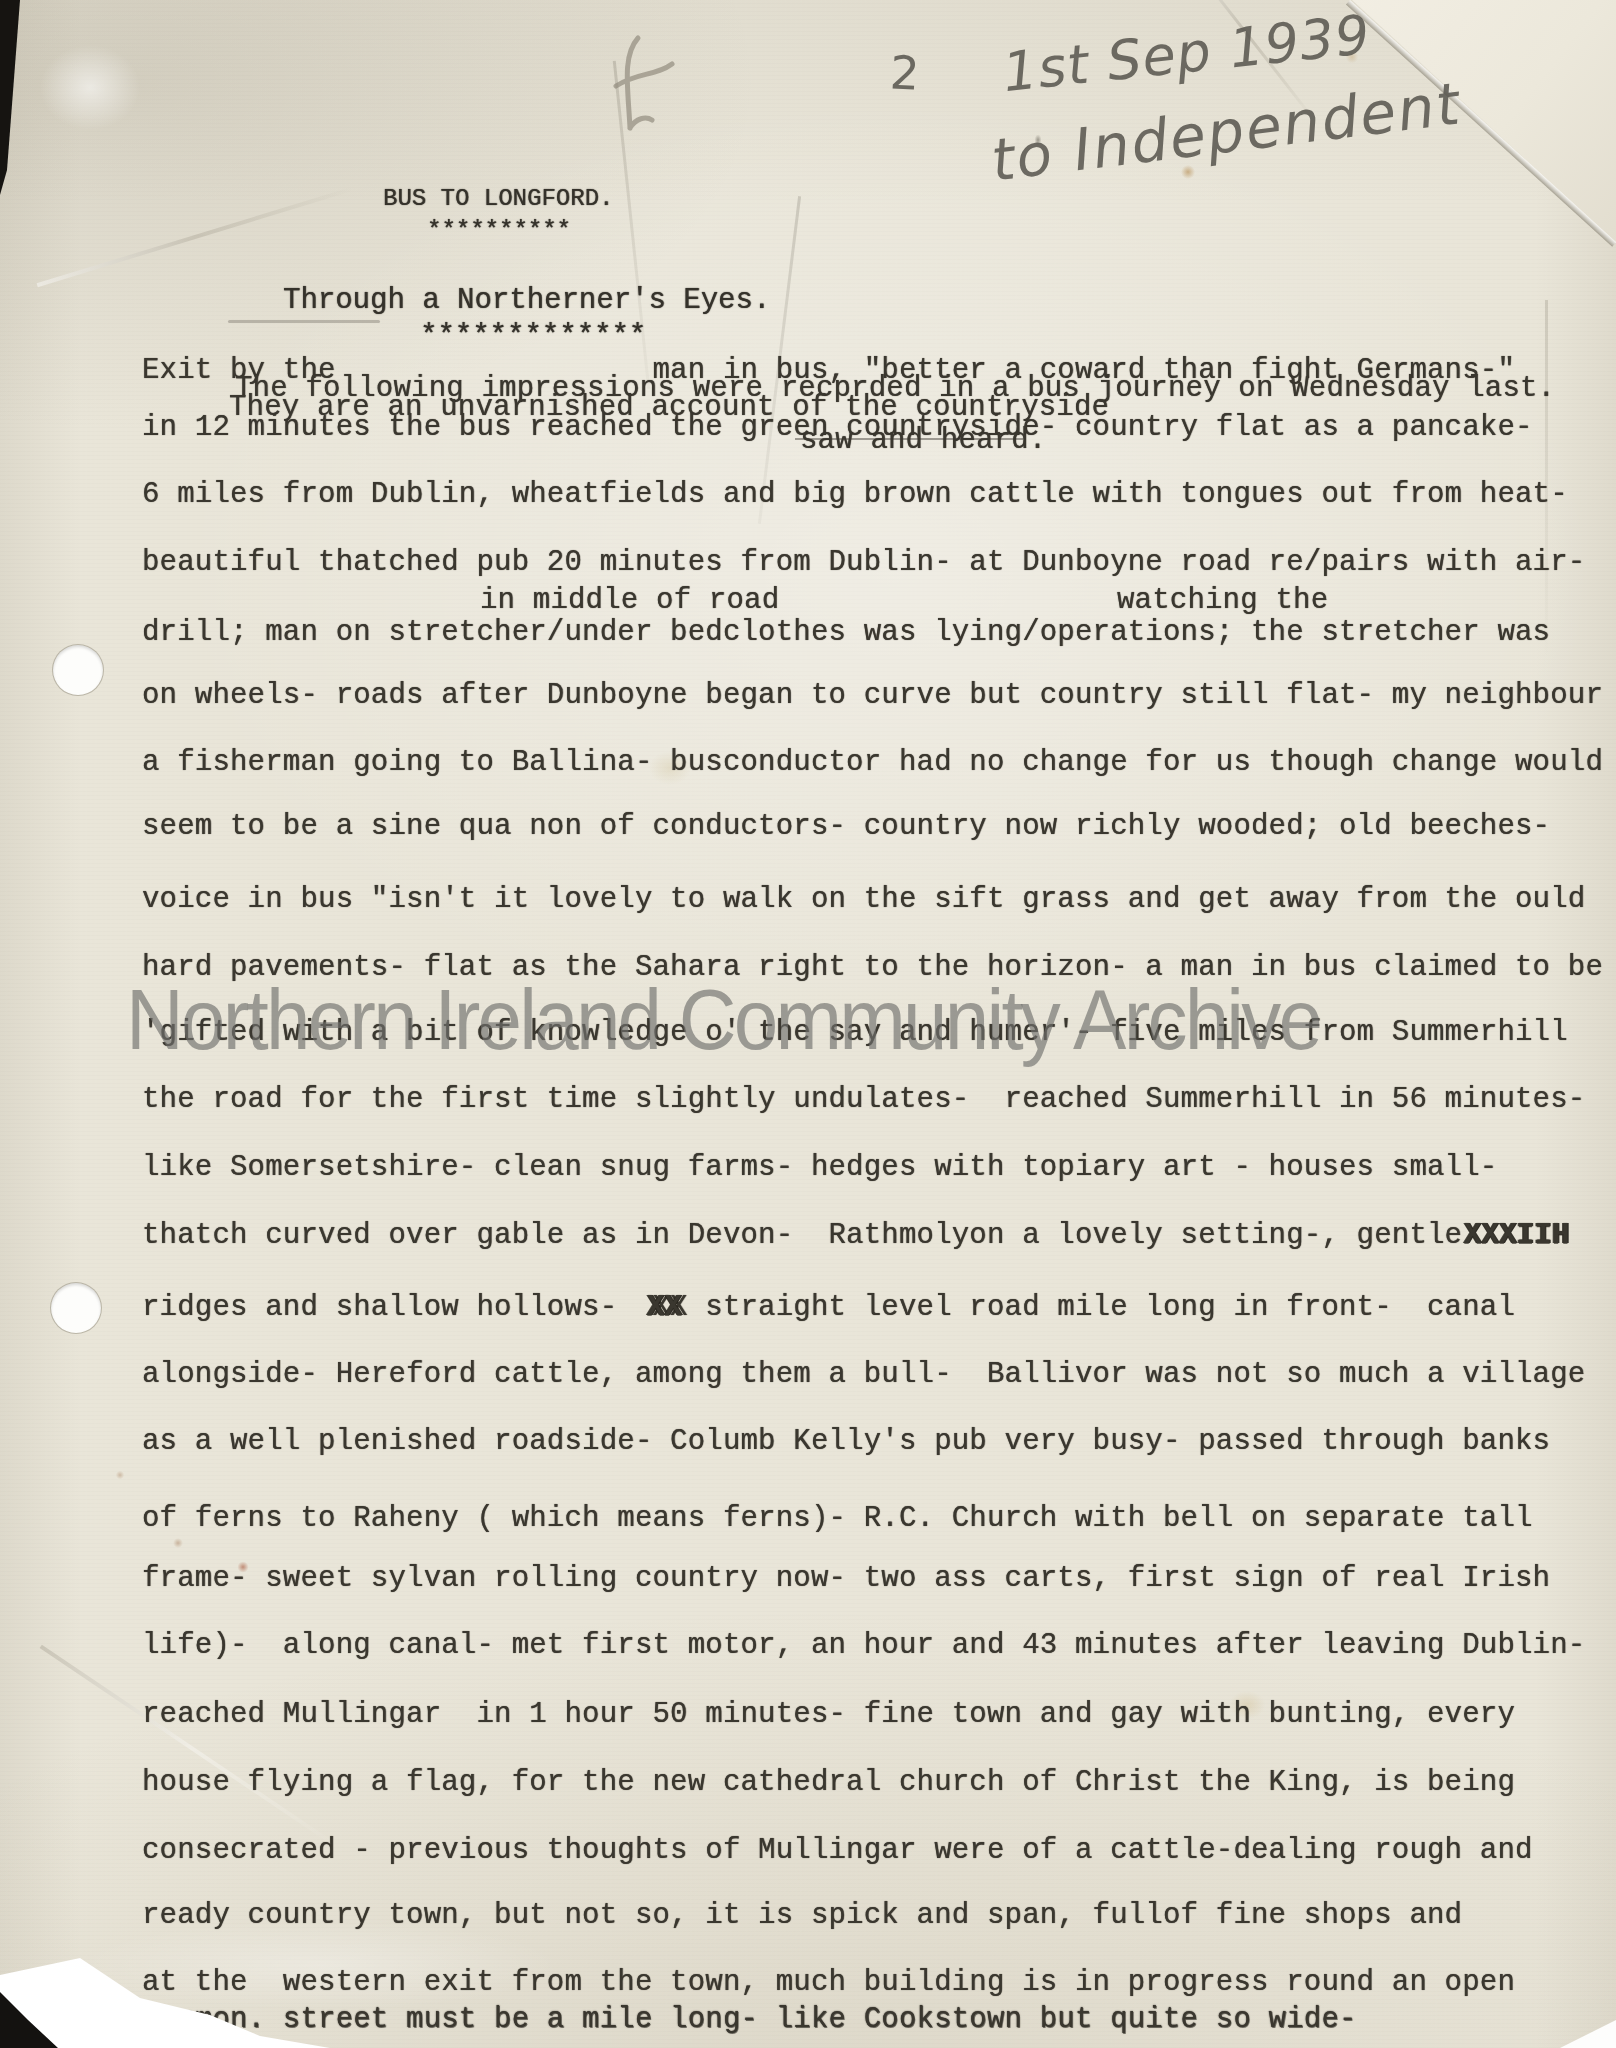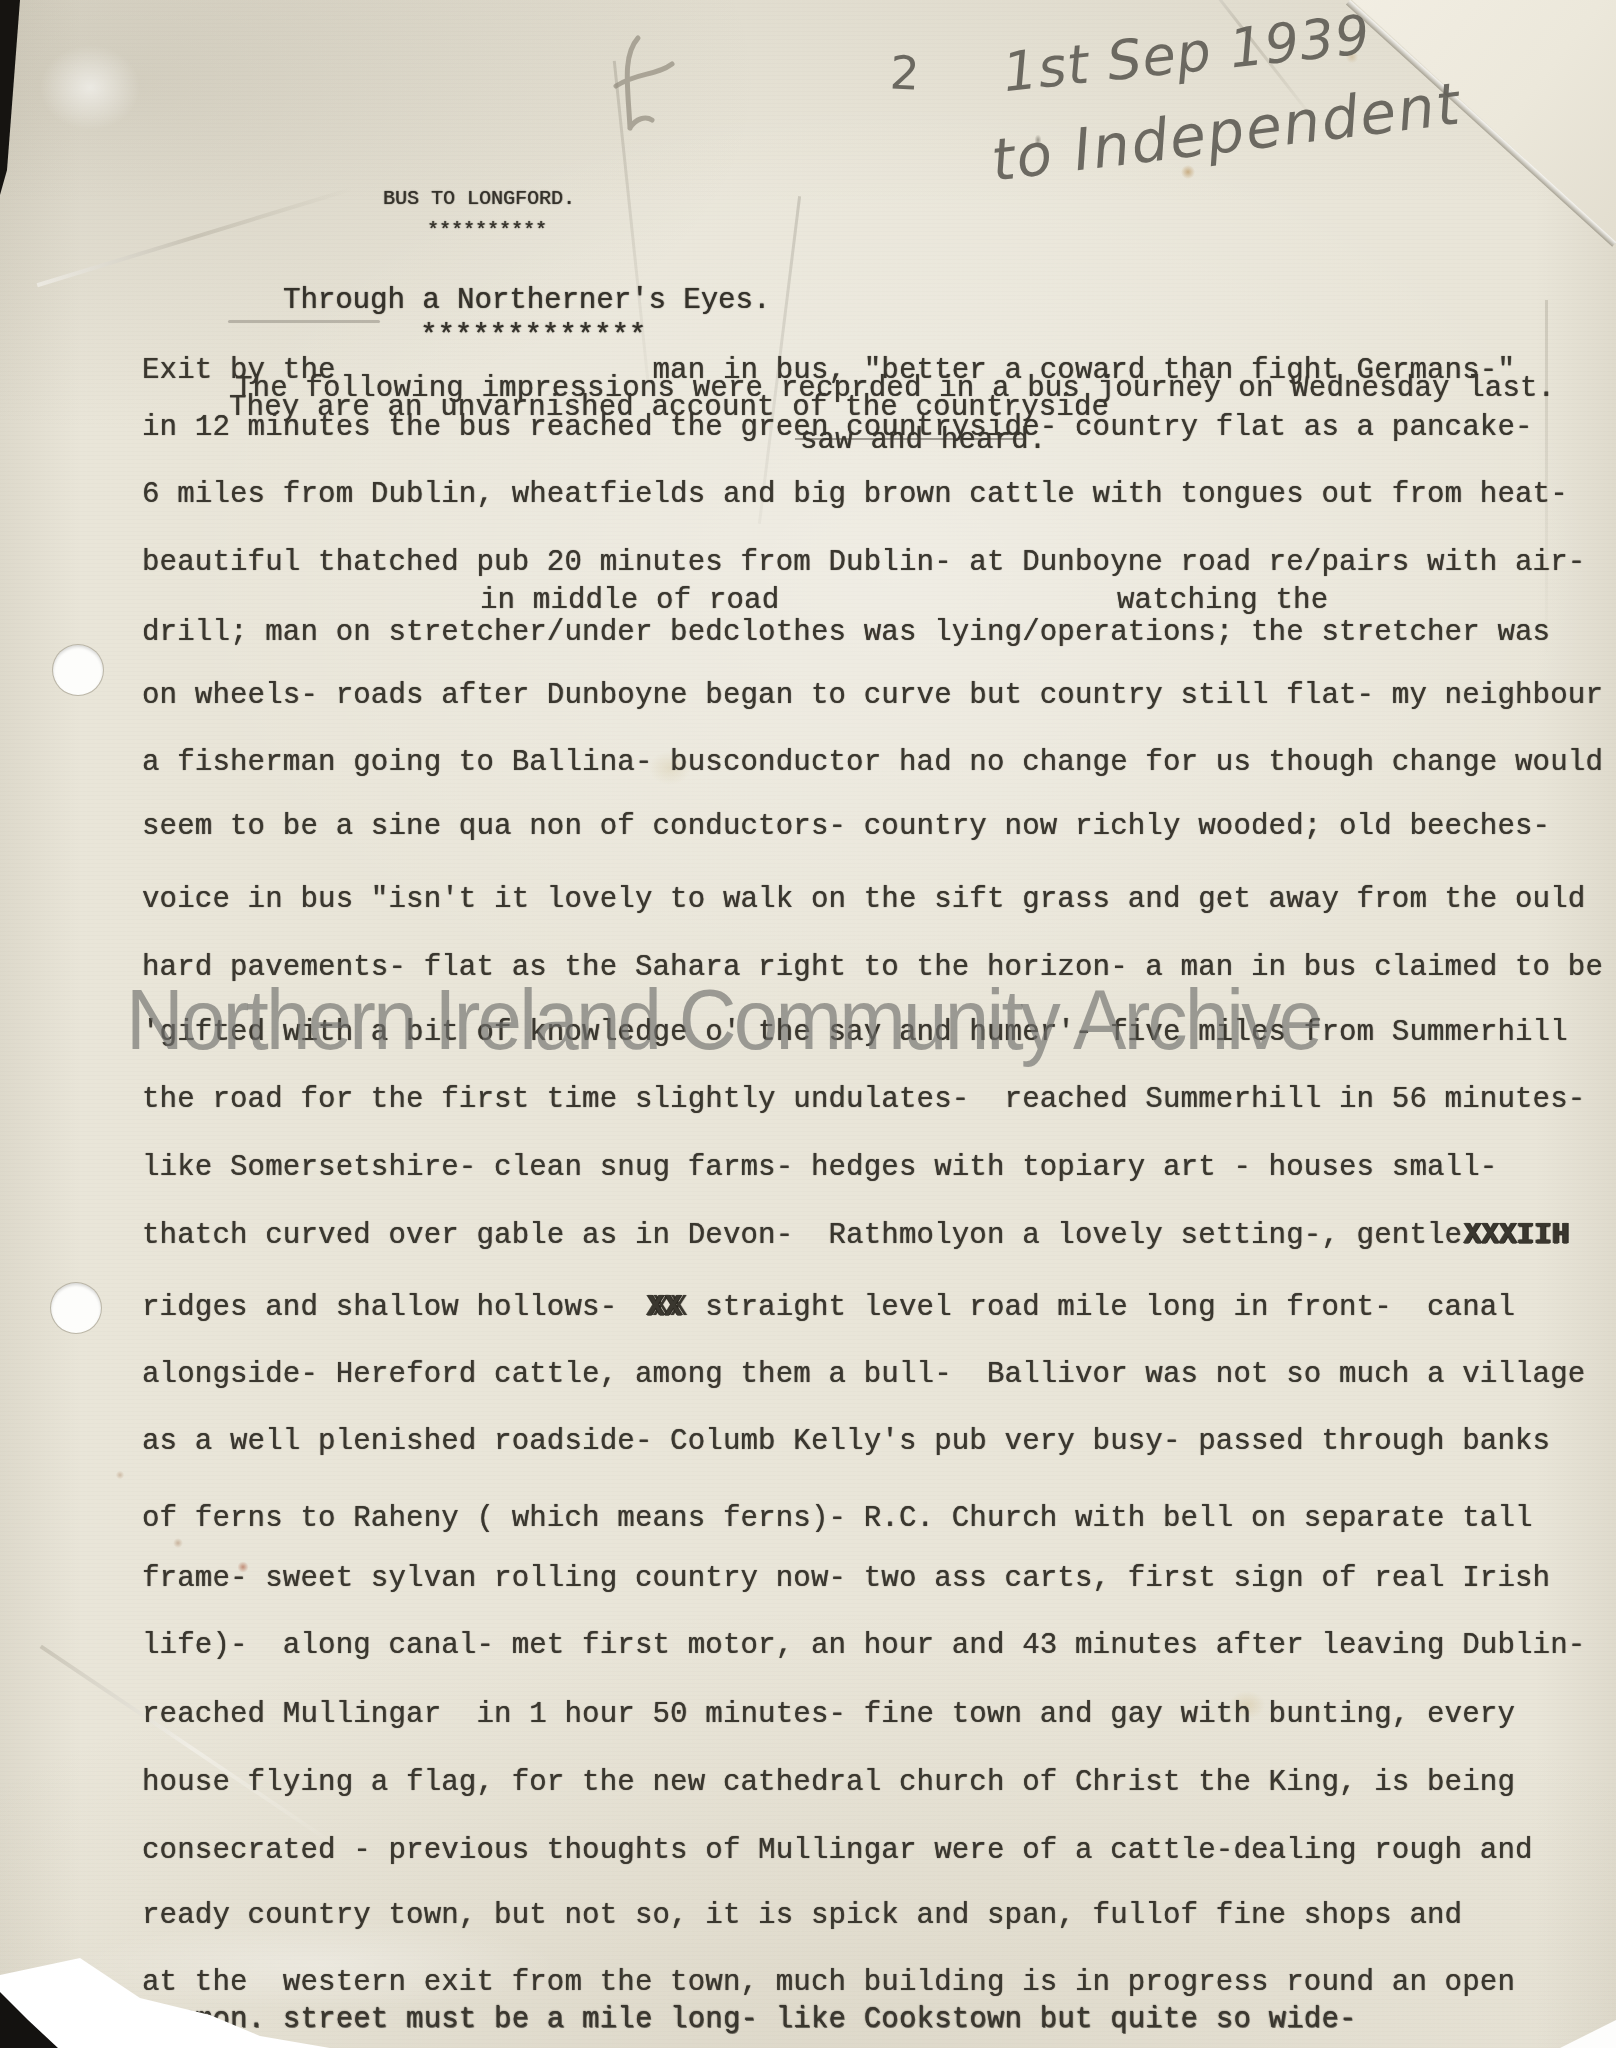--- a/index.html
+++ b/index.html
@@ -36,21 +36,21 @@
   .c5{left:1545px;top:300px;width:3px;height:360px;
       background:linear-gradient(180deg,rgba(100,92,75,.20),transparent);}
   .c6{left:1130px;top:30px;width:230px;height:3px;transform:rotate(52deg);
       background:linear-gradient(90deg,rgba(255,255,255,.5),rgba(100,92,75,.22),transparent);}
   
   .typed-line{position:absolute;white-space:pre;font-size:29px;line-height:30px;color:#3a372f;
     text-shadow:0 0 1px rgba(52,48,40,.85),.6px .4px 0 rgba(52,48,40,.30);letter-spacing:.2px;}
   .overstruck{text-shadow:0 0 1px rgba(40,37,30,.95),1.2px 0 0 rgba(40,37,30,.9),
     -1.2px 0 0 rgba(40,37,30,.8),0 1px 0 rgba(40,37,30,.6);font-weight:bold;}
   .dense{text-shadow:0 0 1.4px rgba(35,32,26,.95),.8px .5px 0 rgba(35,32,26,.55);}
-  .h-line{position:absolute;white-space:pre;font-size:20px;line-height:25px;color:#35322b;
+  .h-line{position:absolute;white-space:pre;font-size:24px;line-height:25px;color:#35322b;
     text-shadow:0 0 1.2px rgba(45,42,35,.9),.7px .4px 0 rgba(45,42,35,.4);}
   #title{left:383px;top:186px;}
   #title-stars{left:427px;top:218px;}
   #subtitle{left:283px;top:288px;font-size:29px;}
   #subtitle-stars{left:420px;top:324px;font-size:29px;}
   .pencil-dash{position:absolute;left:228px;top:320px;width:152px;height:3px;
     background:rgba(100,95,85,.35);border-radius:2px;}
   .strike-sawheard{position:absolute;left:795px;top:438px;width:228px;height:2px;
     background:rgba(60,56,48,.45);}
   

